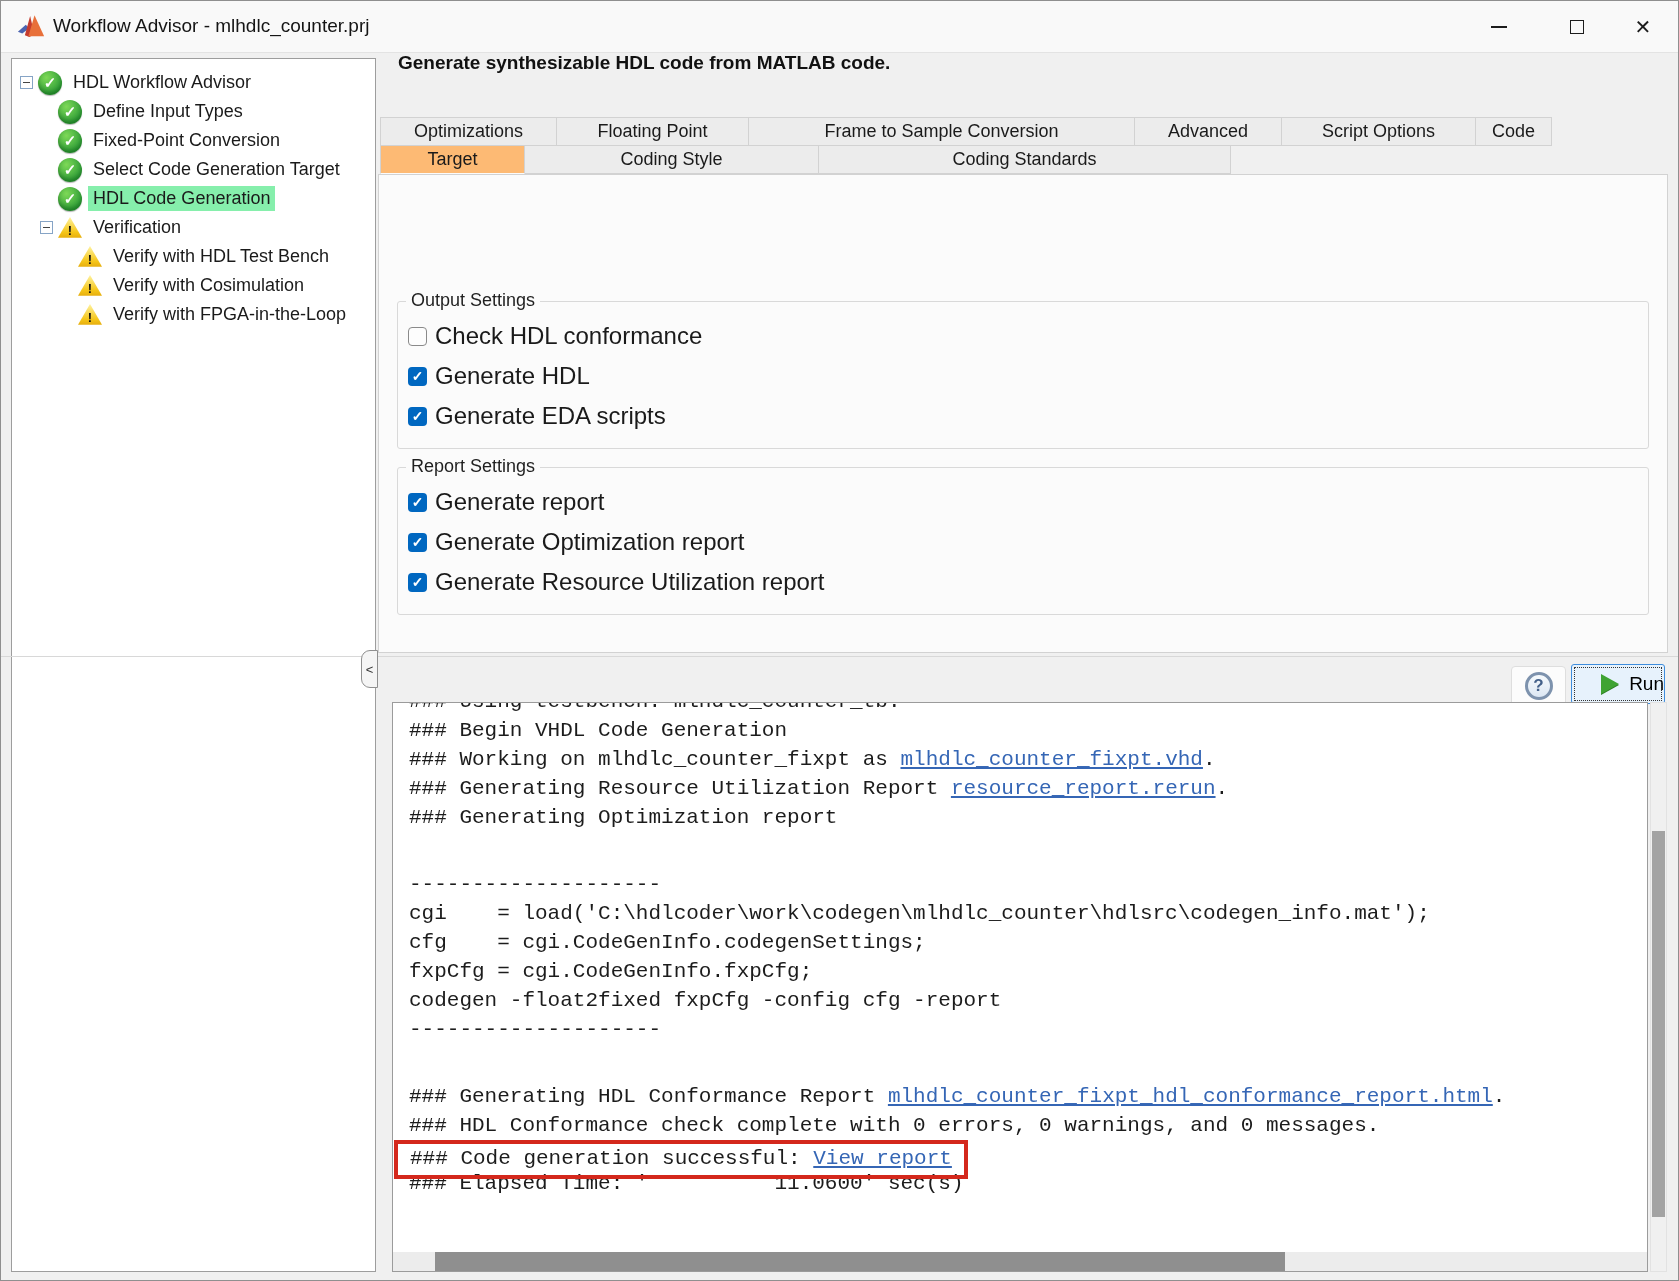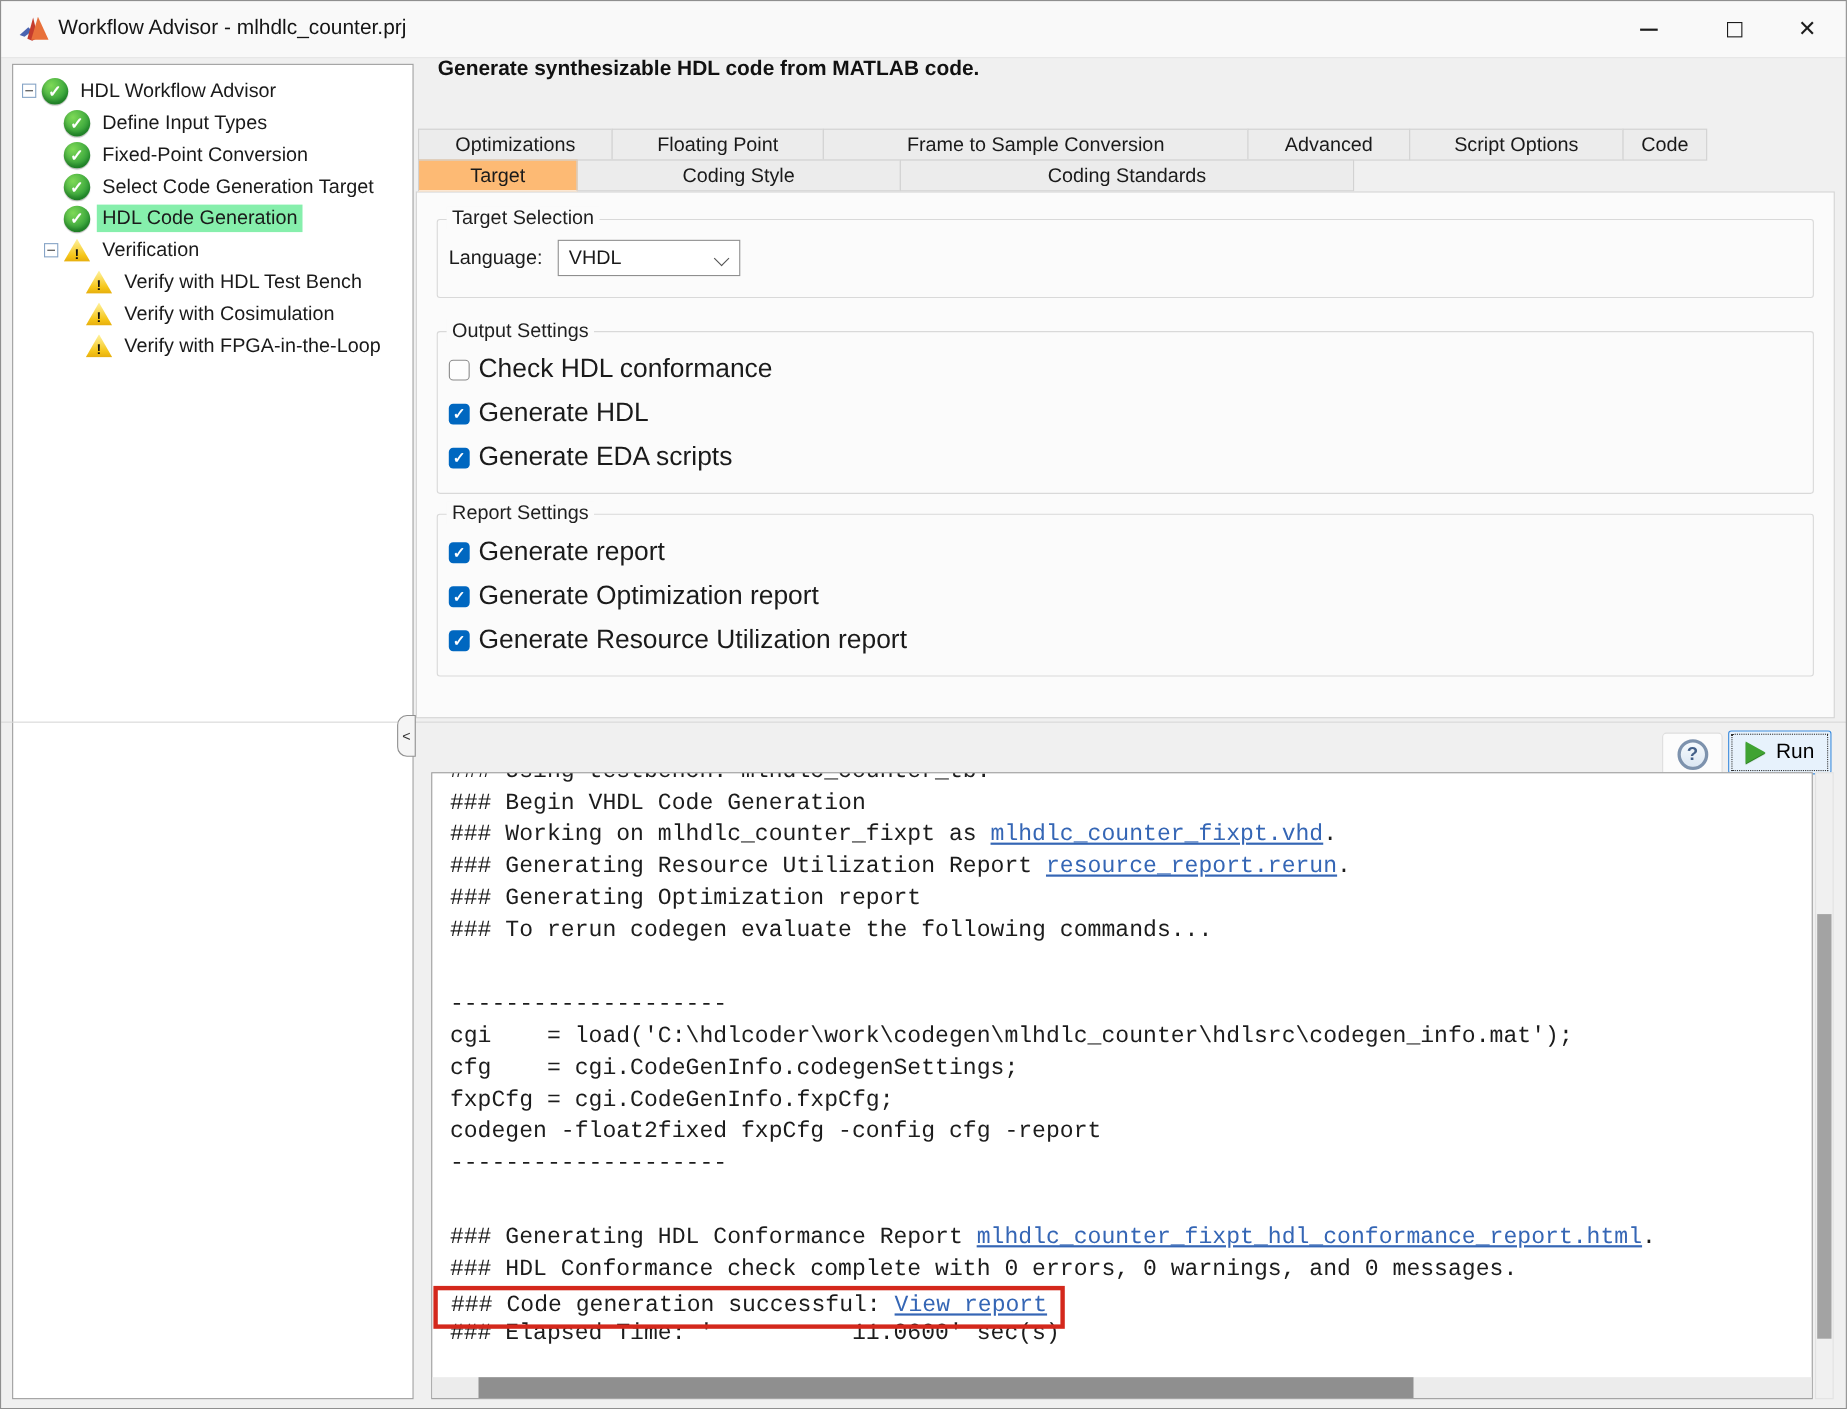--- a/index.html
+++ b/index.html
@@ -69,21 +69,21 @@
   .check-label{font-size:24px;}
 
   
   .divider{position:absolute;left:1px;right:1px;top:656px;border-top:1px solid #d8d8d8;}
   .help-button{position:absolute;left:1511px;top:666px;width:53px;height:38px;background:#fcfcfc;
     border:1px solid #dedede;border-radius:4px;display:flex;align-items:center;justify-content:center;}
   .help-glyph{width:28px;height:28px;border-radius:50%;border:3px solid #7d92ad;color:#44618a;font-weight:bold;
     font-size:17px;display:flex;align-items:center;justify-content:center;
     background:linear-gradient(#f6fafd,#dce7f3);box-sizing:border-box;}
   .run-button{position:absolute;left:1571px;top:664px;width:94px;height:40px;background:#e7f2fc;
-    border:1px solid #3e8ddd;border-radius:3px;display:flex;align-items:center;justify-content:center;gap:10px;
+    border:1px solid #3e8ddd;border-radius:3px;display:flex;align-items:center;justify-content:flex-end;gap:10px;
     outline:1px dotted #333;outline-offset:-4px;box-sizing:border-box;}
   .play-icon{width:0;height:0;border-left:18px solid #3fa332;border-top:10px solid transparent;
     border-bottom:10px solid transparent;filter:drop-shadow(0 1px 0 #2c7d22);}
   .run-label{font-size:19px;color:#000;}
 
   
   .console{position:absolute;left:392px;top:702px;width:1256px;height:570px;background:#fff;
     border:1px solid #9b9b9b;box-sizing:border-box;overflow:hidden;
     font-family:"Liberation Mono",monospace;font-size:21px;line-height:29px;color:#1c1c1c;padding-left:16px;}
   .console-line{white-space:pre;height:29px;}
@@ -181,30 +181,20 @@
       <div class="tab" style="width: 77px;">Code</div>
     </div>
   <div class="tab-row second" id="tabrow2">
       <div class="tab active" style="width: 145px;">Target</div>
       <div class="tab" style="width: 295px;">Coding Style</div>
       <div class="tab" style="width: 413px;">Coding Standards</div>
     </div>
 </div>
 
 <div class="content-panel">
-  <div class="group group-target">
-    <span class="group-legend">Target Selection</span>
-    <div class="lang-row">
-      <span class="lang-label">Language:</span>
-      <div class="combo">
-        <span>VHDL</span>
-        <span class="chevron"></span>
-      </div>
-    </div>
-  </div>
 
   <div class="group group-output">
     <span class="group-legend">Output Settings</span>
     <div class="rows" id="output-rows">
         <div class="check-row">
           <span class="checkbox unchecked"></span>
           <span class="check-label">Check HDL conformance</span>
         </div>
         <div class="check-row">
           <span class="checkbox checked">✓</span>
@@ -248,21 +238,20 @@
   <span class="play-icon"></span>
   <span class="run-label">Run</span>
 </div>
 
 <div class="console" id="console">
   <div class="console-line clipped"><span>### Using testbench: mlhdlc_counter_tb.</span></div>
     <div class="console-line"><span>### Begin VHDL Code Generation</span></div>
     <div class="console-line"><span>### Working on mlhdlc_counter_fixpt as </span><a class="console-link">mlhdlc_counter_fixpt.vhd</a><span>.</span></div>
     <div class="console-line"><span>### Generating Resource Utilization Report </span><a class="console-link">resource_report.rerun</a><span>.</span></div>
     <div class="console-line"><span>### Generating Optimization report</span></div>
-    <div class="console-line"><span>### To rerun codegen evaluate the following commands...</span></div>
     <div class="console-line blank"></div>
     <div class="console-line"><span>--------------------</span></div>
     <div class="console-line"><span>cgi    = load('C:\hdlcoder\work\codegen\mlhdlc_counter\hdlsrc\codegen_info.mat');</span></div>
     <div class="console-line"><span>cfg    = cgi.CodeGenInfo.codegenSettings;</span></div>
     <div class="console-line"><span>fxpCfg = cgi.CodeGenInfo.fxpCfg;</span></div>
     <div class="console-line"><span>codegen -float2fixed fxpCfg -config cfg -report</span></div>
     <div class="console-line"><span>--------------------</span></div>
     <div class="console-line blank"></div>
     <div class="console-line"><span>### Generating HDL Conformance Report </span><a class="console-link">mlhdlc_counter_fixpt_hdl_conformance_report.html</a><span>.</span></div>
     <div class="console-line"><span>### HDL Conformance check complete with 0 errors, 0 warnings, and 0 messages.</span></div>

